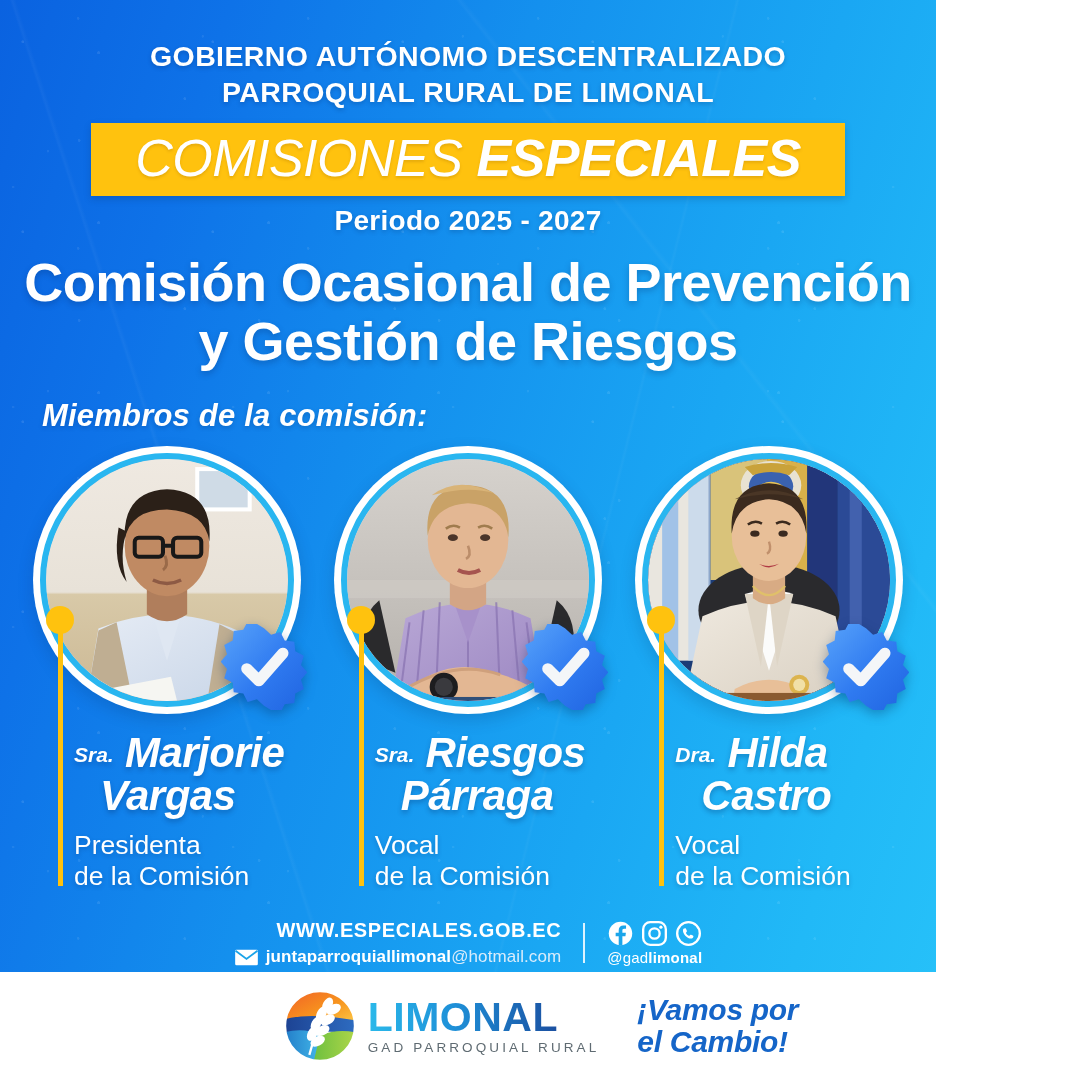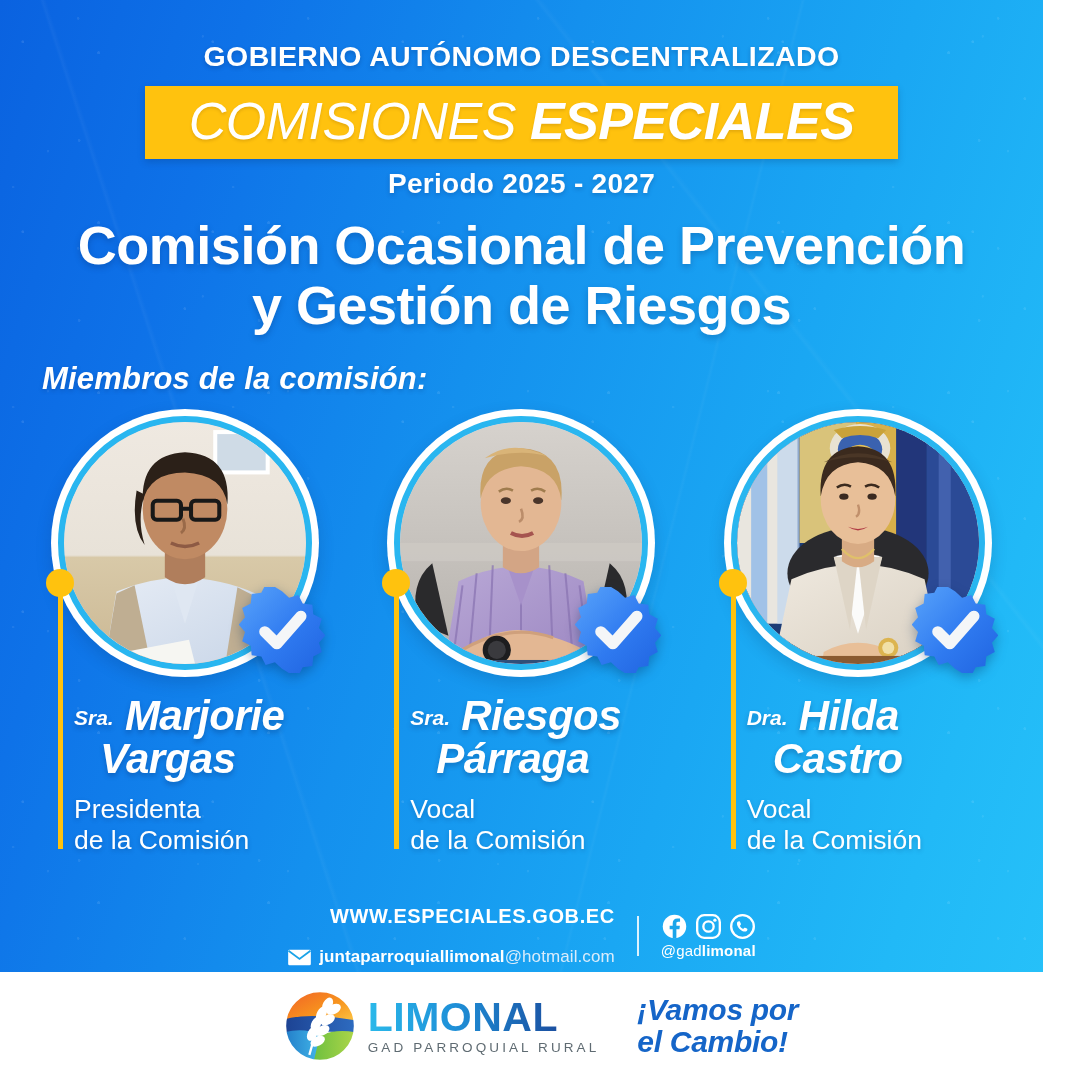--- a/index.html
+++ b/index.html
@@ -7,21 +7,21 @@
 
   html, body {
     width: 1080px;
     height: 1080px;
     overflow: hidden;
     font-family: "Liberation Sans", sans-serif;
   }
 
   #poster {
     position: relative;
-    width: 1043px;
+    width: 936px;
     height: 1080px;
     background: linear-gradient(108deg,
         #0a62e0 0%,
         #0e72e8 18%,
         #1490ee 42%,
         #1aa7f3 66%,
         #21b9f7 86%,
         #27c2f9 100%);
     overflow: hidden;
   }
@@ -257,21 +257,21 @@
     font-weight: bold;
     font-size: 20px;
     letter-spacing: .6px;
     line-height: 1.15;
   }
   .email-row {
     display: flex;
     align-items: center;
     gap: 7px;
     justify-content: center;
-    margin-top: 19px;
+    margin-top: 5px;
   }
   .env-icon { width: 25px; height: 17px; flex: 0 0 auto; }
   .env-icon svg { display:block; width: 100%; height: 100%; }
   .email-text { font-size: 17px; color: #ffffff; letter-spacing: .1px; }
   .email-text b { font-weight: bold; }
   .email-text span.dim { color: #d9ecfb; font-weight: normal; }
 
   .divider {
     width: 2px;
     height: 40px;
@@ -332,20 +332,21 @@
     letter-spacing: -0.3px;
   }
 </style>
 </head>
 <body>
 
 <div id="poster">
 
   <div class="layer org-header">
     <div>GOBIERNO AUTÓNOMO DESCENTRALIZADO</div>
+    <div>PARROQUIAL RURAL DE LIMONAL</div>
   </div>
 
   <div class="layer banner-wrap">
     <div class="banner">
       <div class="banner-text">
         <span class="light">COMISIONES</span>
         <span class="heavy">ESPECIALES</span>
       </div>
     </div>
   </div>

